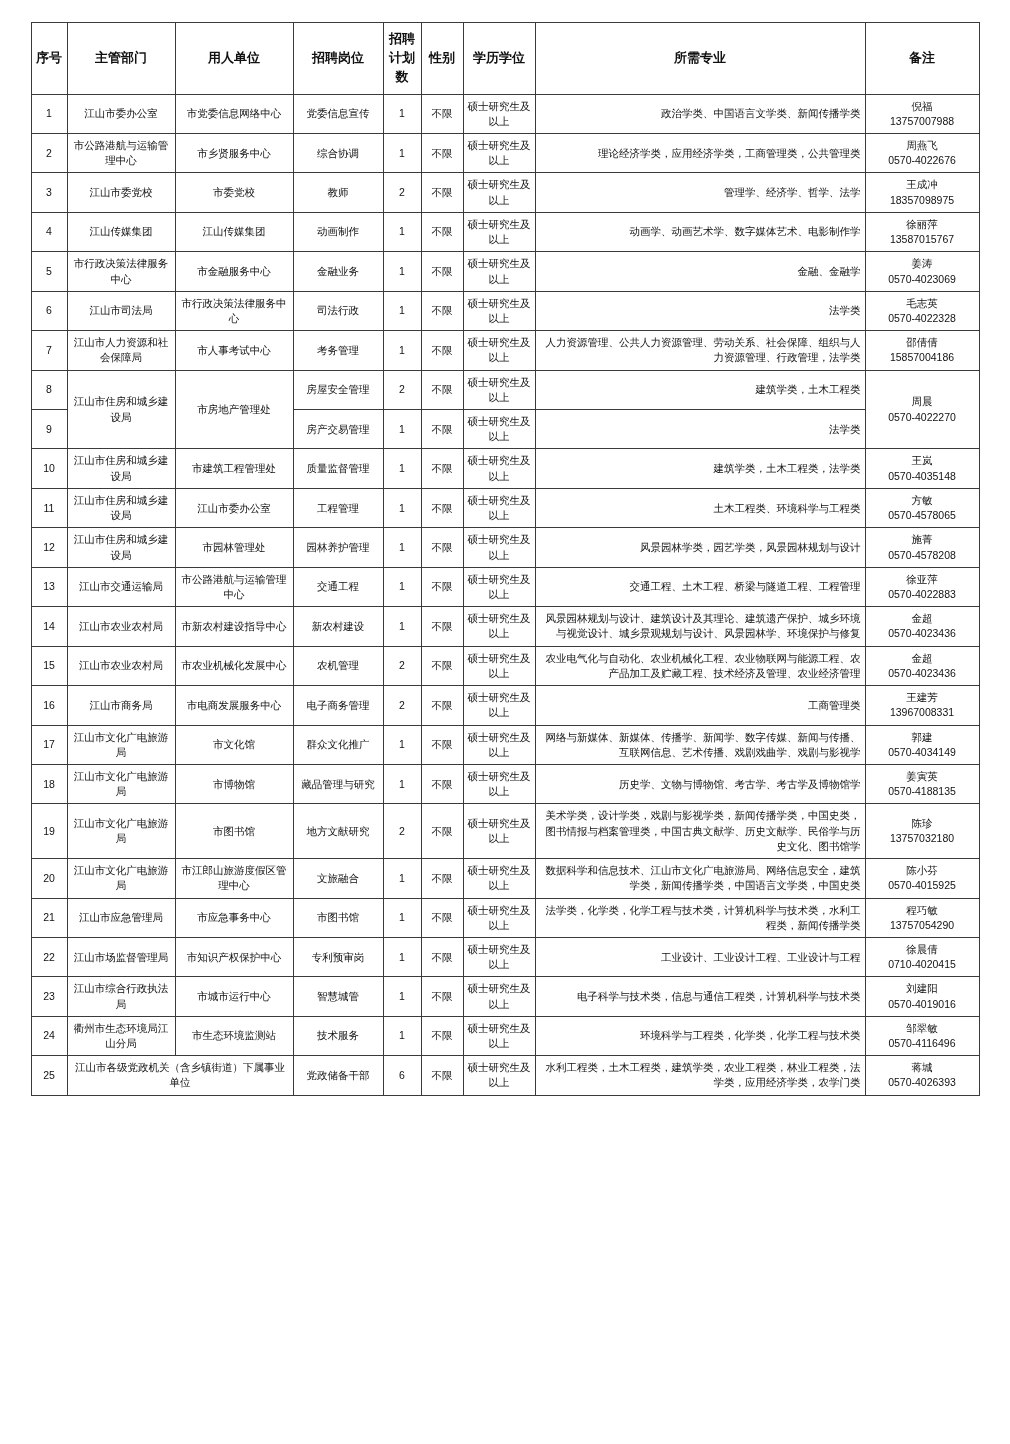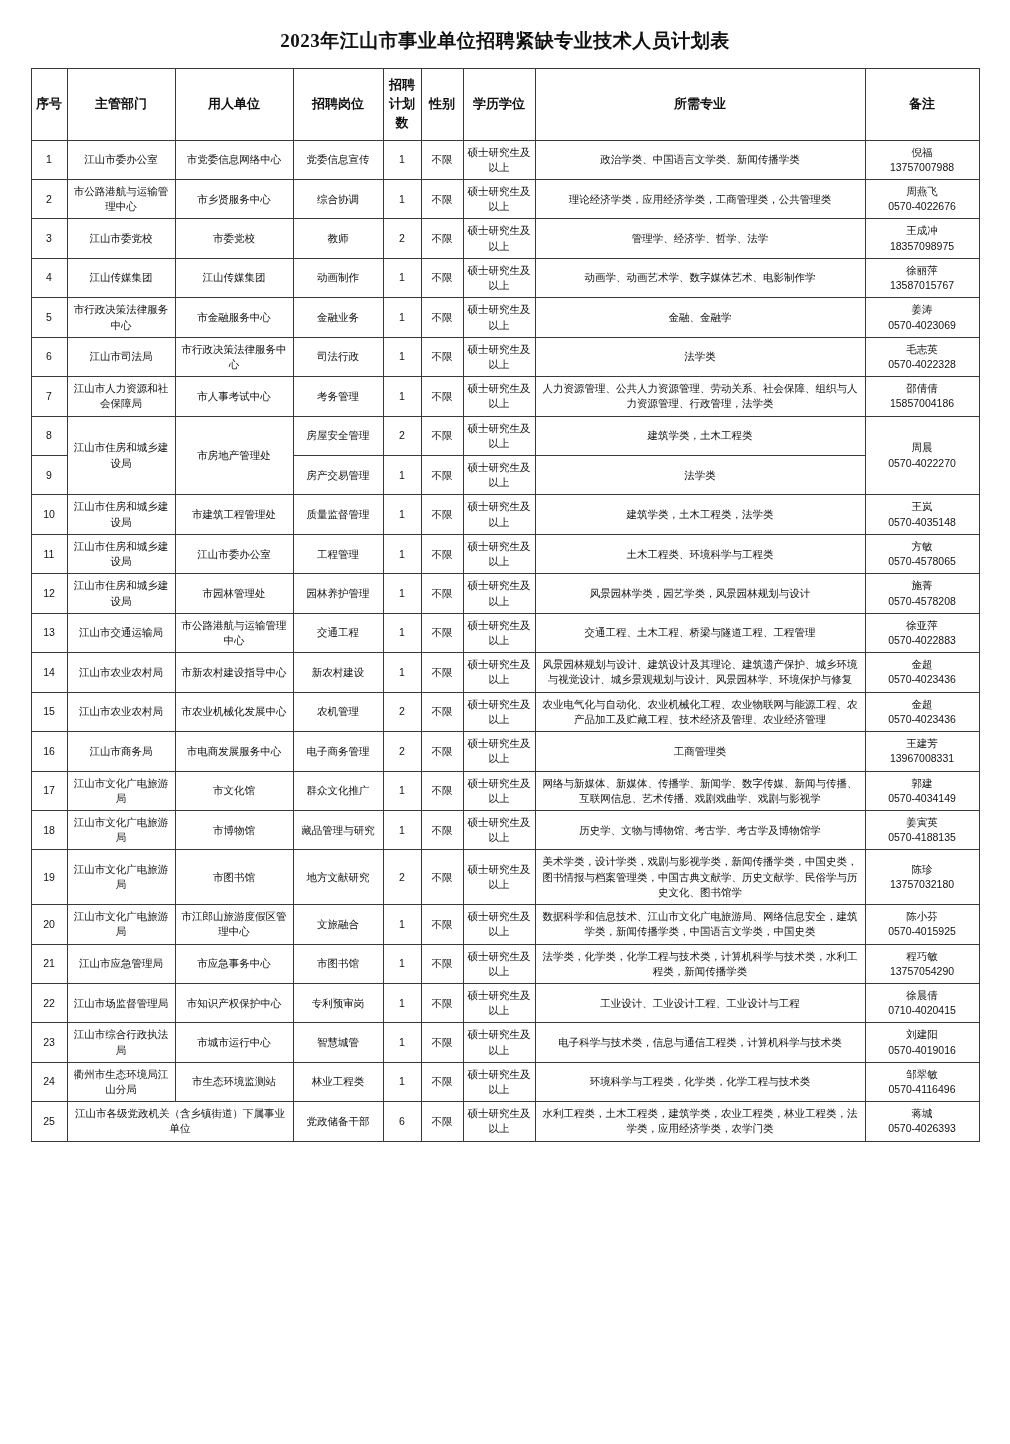--- a/index.html
+++ b/index.html
@@ -39,38 +39,37 @@
     vertical-align: middle;
     word-break: break-all;
   }
   table.plan thead th {
     text-align: center;
     font-weight: bold;
     padding: 7px 3px;
     font-size: 13px;
   }
   td.c { text-align: center; }
-  td.l { text-align: center; padding-left: 6px; }
+  td.l { text-align: right; padding-left: 6px; }
   .col-no     { width: 36px; }
   .col-dept   { width: 108px; }
   .col-unit   { width: 118px; }
   .col-post   { width: 90px; }
   .col-num    { width: 38px; }
   .col-sex    { width: 42px; }
   .col-edu    { width: 72px; }
   .col-major  { width: 330px; }
   .col-remark { width: 114px; }
   .two-line { display: block; }
 </style>
 </head>
 <body>
 
 <div class="page">
 
-  <div class="doc-title">2023年江山市事业单位招聘紧缺专业技术人员计划表</div>
 
   <table class="plan">
     <colgroup>
       <col class="col-no">
         <col class="col-dept">
         <col class="col-unit">
         <col class="col-post">
       <col class="col-num">
         <col class="col-sex">
         <col class="col-edu">
@@ -431,21 +430,21 @@
         <td class="c">
           <span class="two-line">刘建阳</span>
           <span class="two-line">0570-4019016</span>
         </td>
       </tr>
 
       <tr>
         <td class="c">24</td>
         <td class="c">衢州市生态环境局江山分局</td>
         <td class="c">市生态环境监测站</td>
-        <td class="c">林业工程类</td>
+        <td class="c">技术服务</td>
         <td class="c">1</td>
         <td class="c">不限</td>
         <td class="c">硕士研究生及以上</td>
         <td class="l">环境科学与工程类，化学类，化学工程与技术类</td>
         <td class="c">
           <span class="two-line">邹翠敏</span>
           <span class="two-line">0570-4116496</span>
         </td>
       </tr>
 

